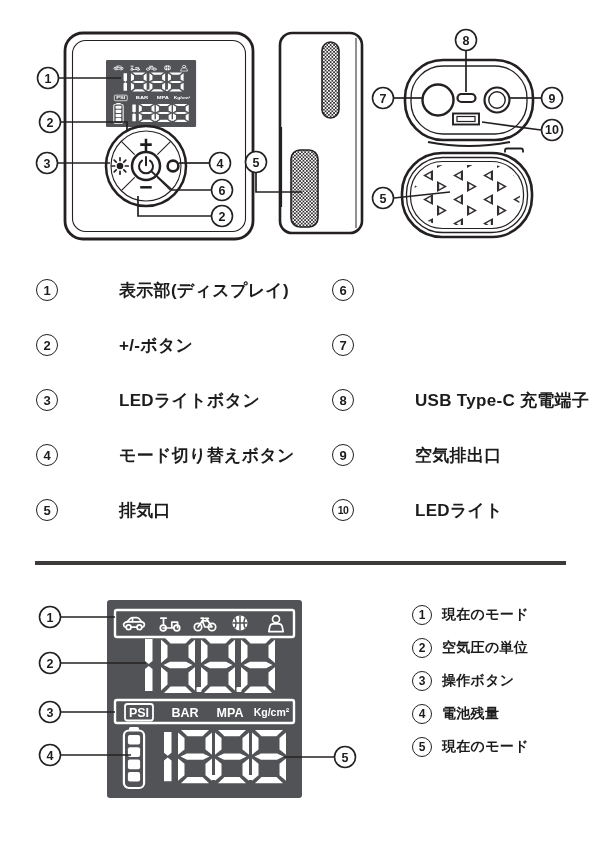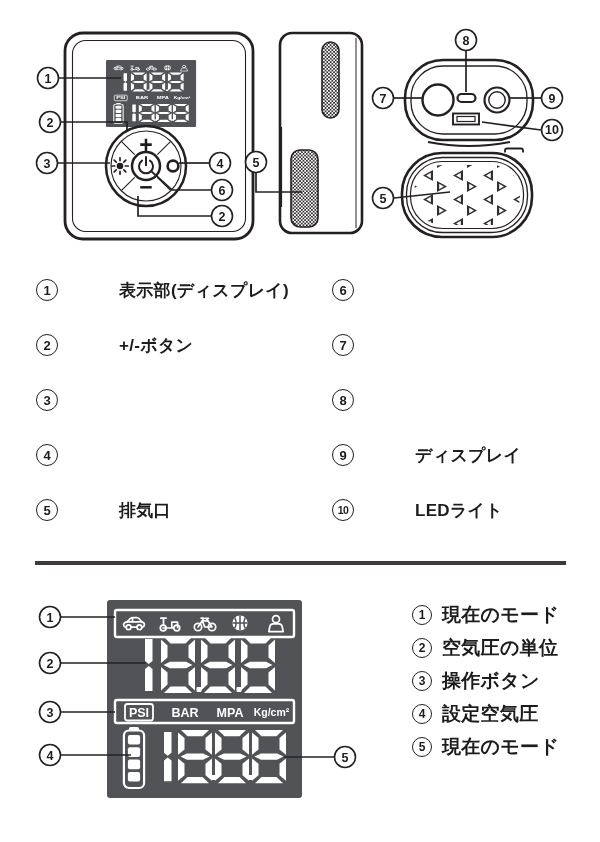--- a/index.html
+++ b/index.html
@@ -16,21 +16,21 @@
   svg text{font-family:"Liberation Sans",sans-serif;}
   .lrow,.brow{position:absolute;display:flex;align-items:center;}
   .lrow{gap:13px;height:24px;}
   .brow{gap:10px;height:22px;}
   .cnum{flex:0 0 auto;width:22px;height:22px;box-sizing:border-box;border:1.7px solid #221f20;
         border-radius:50%;display:inline-flex;align-items:center;justify-content:center;
         font-size:13px;font-weight:bold;background:#fff;}
   .cnum--sm{font-size:10.5px;letter-spacing:-0.5px;}
   .cnum--b{width:20px;height:20px;font-size:12px;border-width:1.5px;}
   .llabel{font-size:17px;font-weight:bold;letter-spacing:0.3px;white-space:nowrap;margin-left:48px;}
-  .blabel{font-size:19px;font-weight:bold;letter-spacing:0.3px;white-space:nowrap;}
+  .blabel{font-size:14px;font-weight:bold;letter-spacing:0.3px;white-space:nowrap;}
   .divider{position:absolute;left:35px;top:561px;width:531px;height:3.5px;background:#3f3a3a;}
 </style>
 </head>
 <body>
 
 <div class="page">
 
   <svg class="defs-svg" aria-hidden="true">
     <defs>
       <pattern id="checker" width="3.4" height="3.4" patternUnits="userSpaceOnUse">
@@ -259,40 +259,43 @@
     <div class="lrow" style="left:36px;top:278px">
         <span class="cnum">1</span>
         <span class="llabel">表示部(ディスプレイ)</span>
       </div>
     <div class="lrow" style="left:36px;top:333px">
         <span class="cnum">2</span>
         <span class="llabel">+/-ボタン</span>
       </div>
     <div class="lrow" style="left:36px;top:388px">
         <span class="cnum">3</span>
+        <span class="llabel">LEDライトボタン</span>
       </div>
     <div class="lrow" style="left:36px;top:443px">
         <span class="cnum">4</span>
+        <span class="llabel">モード切り替えボタン</span>
       </div>
     <div class="lrow" style="left:36px;top:498px">
         <span class="cnum">5</span>
         <span class="llabel">排気口</span>
       </div>
     <div class="lrow" style="left:332px;top:278px">
         <span class="cnum">6</span>
       </div>
     <div class="lrow" style="left:332px;top:333px">
         <span class="cnum">7</span>
       </div>
     <div class="lrow" style="left:332px;top:388px">
         <span class="cnum">8</span>
+        <span class="llabel">USB Type-C 充電端子</span>
       </div>
     <div class="lrow" style="left:332px;top:443px">
         <span class="cnum">9</span>
-        <span class="llabel">ディスプレイ</span>
+        <span class="llabel">空気排出口</span>
       </div>
     <div class="lrow" style="left:332px;top:498px">
         <span class="cnum cnum--sm">10</span>
         <span class="llabel">LEDライト</span>
       </div>
   </div>
 
   <div class="divider"></div>
 
   <svg class="diagram-bottom" viewBox="0 0 600 264">
@@ -336,21 +339,21 @@
     <div class="brow" style="left:412px;top:637px">
         <span class="cnum cnum--b">2</span>
         <span class="blabel">空気圧の単位</span>
       </div>
     <div class="brow" style="left:412px;top:670px">
         <span class="cnum cnum--b">3</span>
         <span class="blabel">操作ボタン</span>
       </div>
     <div class="brow" style="left:412px;top:703px">
         <span class="cnum cnum--b">4</span>
-        <span class="blabel">設定空気圧</span>
+        <span class="blabel">電池残量</span>
       </div>
     <div class="brow" style="left:412px;top:736px">
         <span class="cnum cnum--b">5</span>
         <span class="blabel">現在のモード</span>
       </div>
   </div>
 
 </div>
 
 </body></html>

